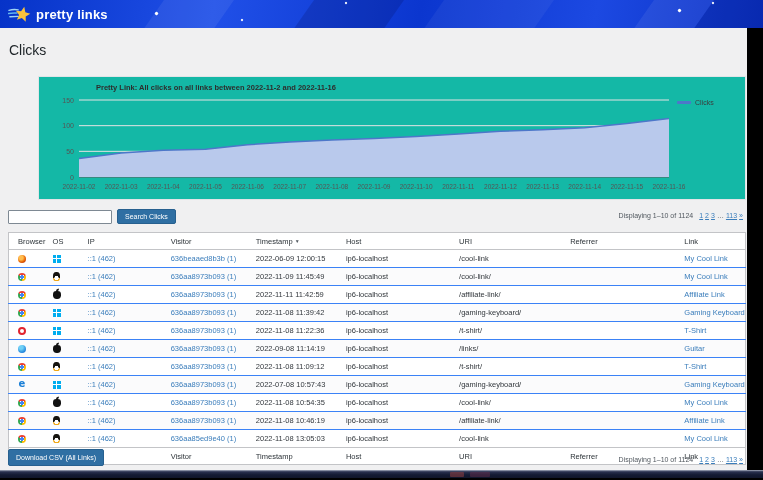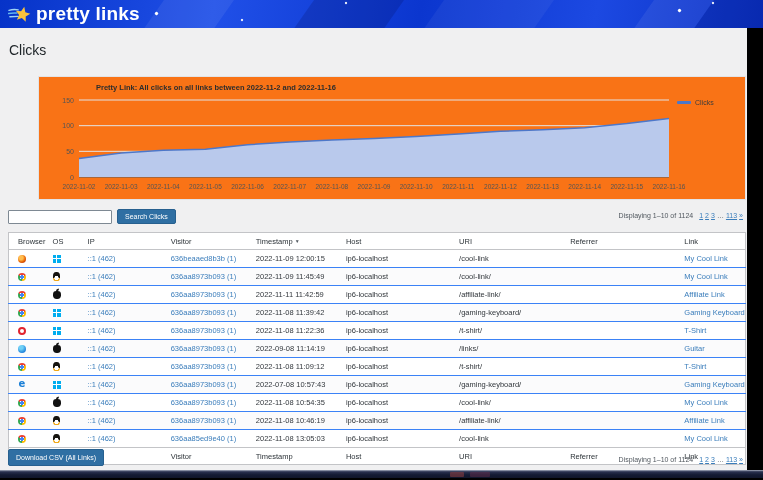--- a/index.html
+++ b/index.html
@@ -10,32 +10,32 @@
   #banner{position:absolute;left:0;top:0;width:763px;height:28px;overflow:hidden;
     background:linear-gradient(100deg,#0633c8 0%,#2050e8 28%,#0b36cf 55%,#1c49e2 78%,#0a30c4 100%);}
   .stripe{position:absolute;top:-10px;height:60px;background:rgba(255,255,255,0.07);transform:skewX(-35deg);}
   .stripe.s1{left:150px;width:70px;}
   .stripe.s2{left:430px;width:110px;background:rgba(255,255,255,0.05);}
   .stripe.s3{left:640px;width:60px;}
   .stripe.dark1{left:300px;width:90px;background:rgba(0,8,70,0.18);}
   .stripe.dark2{left:700px;width:90px;background:rgba(0,8,70,0.15);}
   .sparkle{position:absolute;width:3px;height:3px;background:#fff;border-radius:30%;transform:rotate(45deg);}
   #logo{position:absolute;left:8px;top:3px;display:flex;align-items:center;height:22px;}
-  #logo-text{color:#fff;font-size:19px;font-weight:600;letter-spacing:.2px;margin-left:4px;}
+  #logo-text{color:#fff;font-size:13px;font-weight:600;letter-spacing:.2px;margin-left:4px;}
 
   
   #window{position:absolute;left:0;top:28px;width:747px;height:442px;background:#f0f0f1;}
   #page-title{position:absolute;left:9px;top:5px;font-size:14px;font-weight:500;color:#1d2327;}
   #for-links-row{position:absolute;left:9px;top:27px;display:flex;align-items:center;font-size:8px;color:#3c434a;}
   .btn-blue{background:#2f6fa3;color:#fff;border:1px solid #27608f;border-radius:2px;
             font-size:7px;padding:3px 7px;cursor:pointer;font-family:inherit;}
   #customize-btn{margin-left:5px;}
 
   
-  #chart-panel{position:absolute;left:38px;top:48px;width:708px;height:124px;background:#f97316;
+  #chart-panel{position:absolute;left:38px;top:48px;width:708px;height:124px;background:#14b8a6;
                border:1px solid #e2e4e7;box-sizing:border-box;}
   #chart-title{position:absolute;left:57px;top:6px;font-size:7.5px;font-weight:bold;color:#2d2d2d;}
   #chart-legend{position:absolute;left:638px;top:22px;display:flex;align-items:center;}
   #legend-swatch{width:14px;height:2.5px;background:#4d77c9;border-radius:1px;}
   #legend-label{font-size:7px;color:#3c3c3c;margin-left:4px;}
   #chart-svg{position:absolute;left:0;top:0;}
 
   
   #search-row{position:absolute;left:8px;top:181px;display:flex;align-items:center;}
   #search-input{width:104px;height:14px;border:1px solid #7e8993;border-radius:1px;background:#fff;
@@ -195,21 +195,21 @@
           <th>Referrer</th>
           <th>Link</th>
         </tr>
       </thead>
     <tbody>
         <tr>
           <td><span class="bicon b-firefox"></span></td>
           <td><span class="oicon o-windows"></span></td>
           <td><a class="cell-link">::1 (462)</a></td>
           <td><a class="cell-link">636beaaed8b3b (1)</a></td>
-          <td>2022-11-09 12:00:15</td>
+          <td>2022-06-09 12:00:15</td>
           <td>ip6-localhost</td>
           <td>/cool-link</td>
           <td></td>
           <td><a class="cell-link">My Cool Link</a></td>
         </tr>
         <tr>
           <td><span class="bicon b-chrome"></span></td>
           <td><span class="oicon o-linux"></span></td>
           <td><a class="cell-link">::1 (462)</a></td>
           <td><a class="cell-link">636aa8973b093 (1)</a></td>

